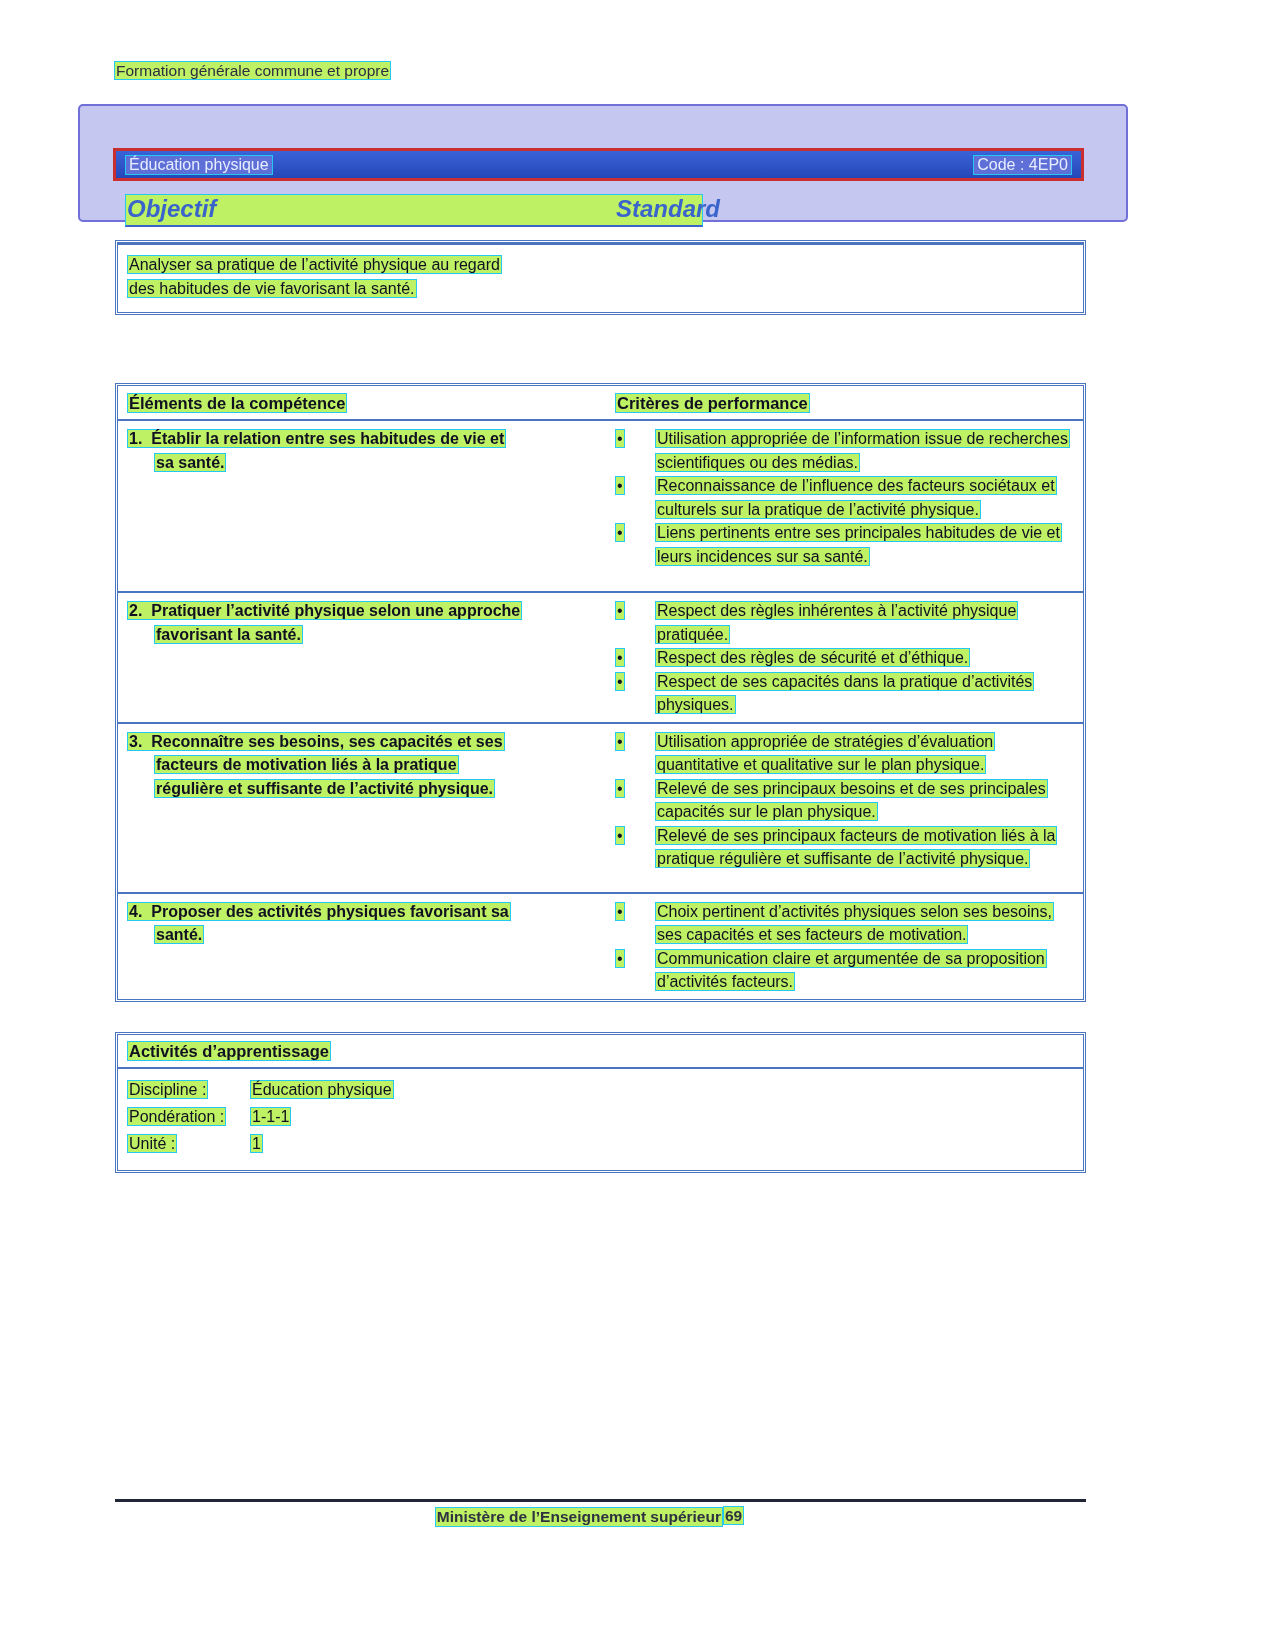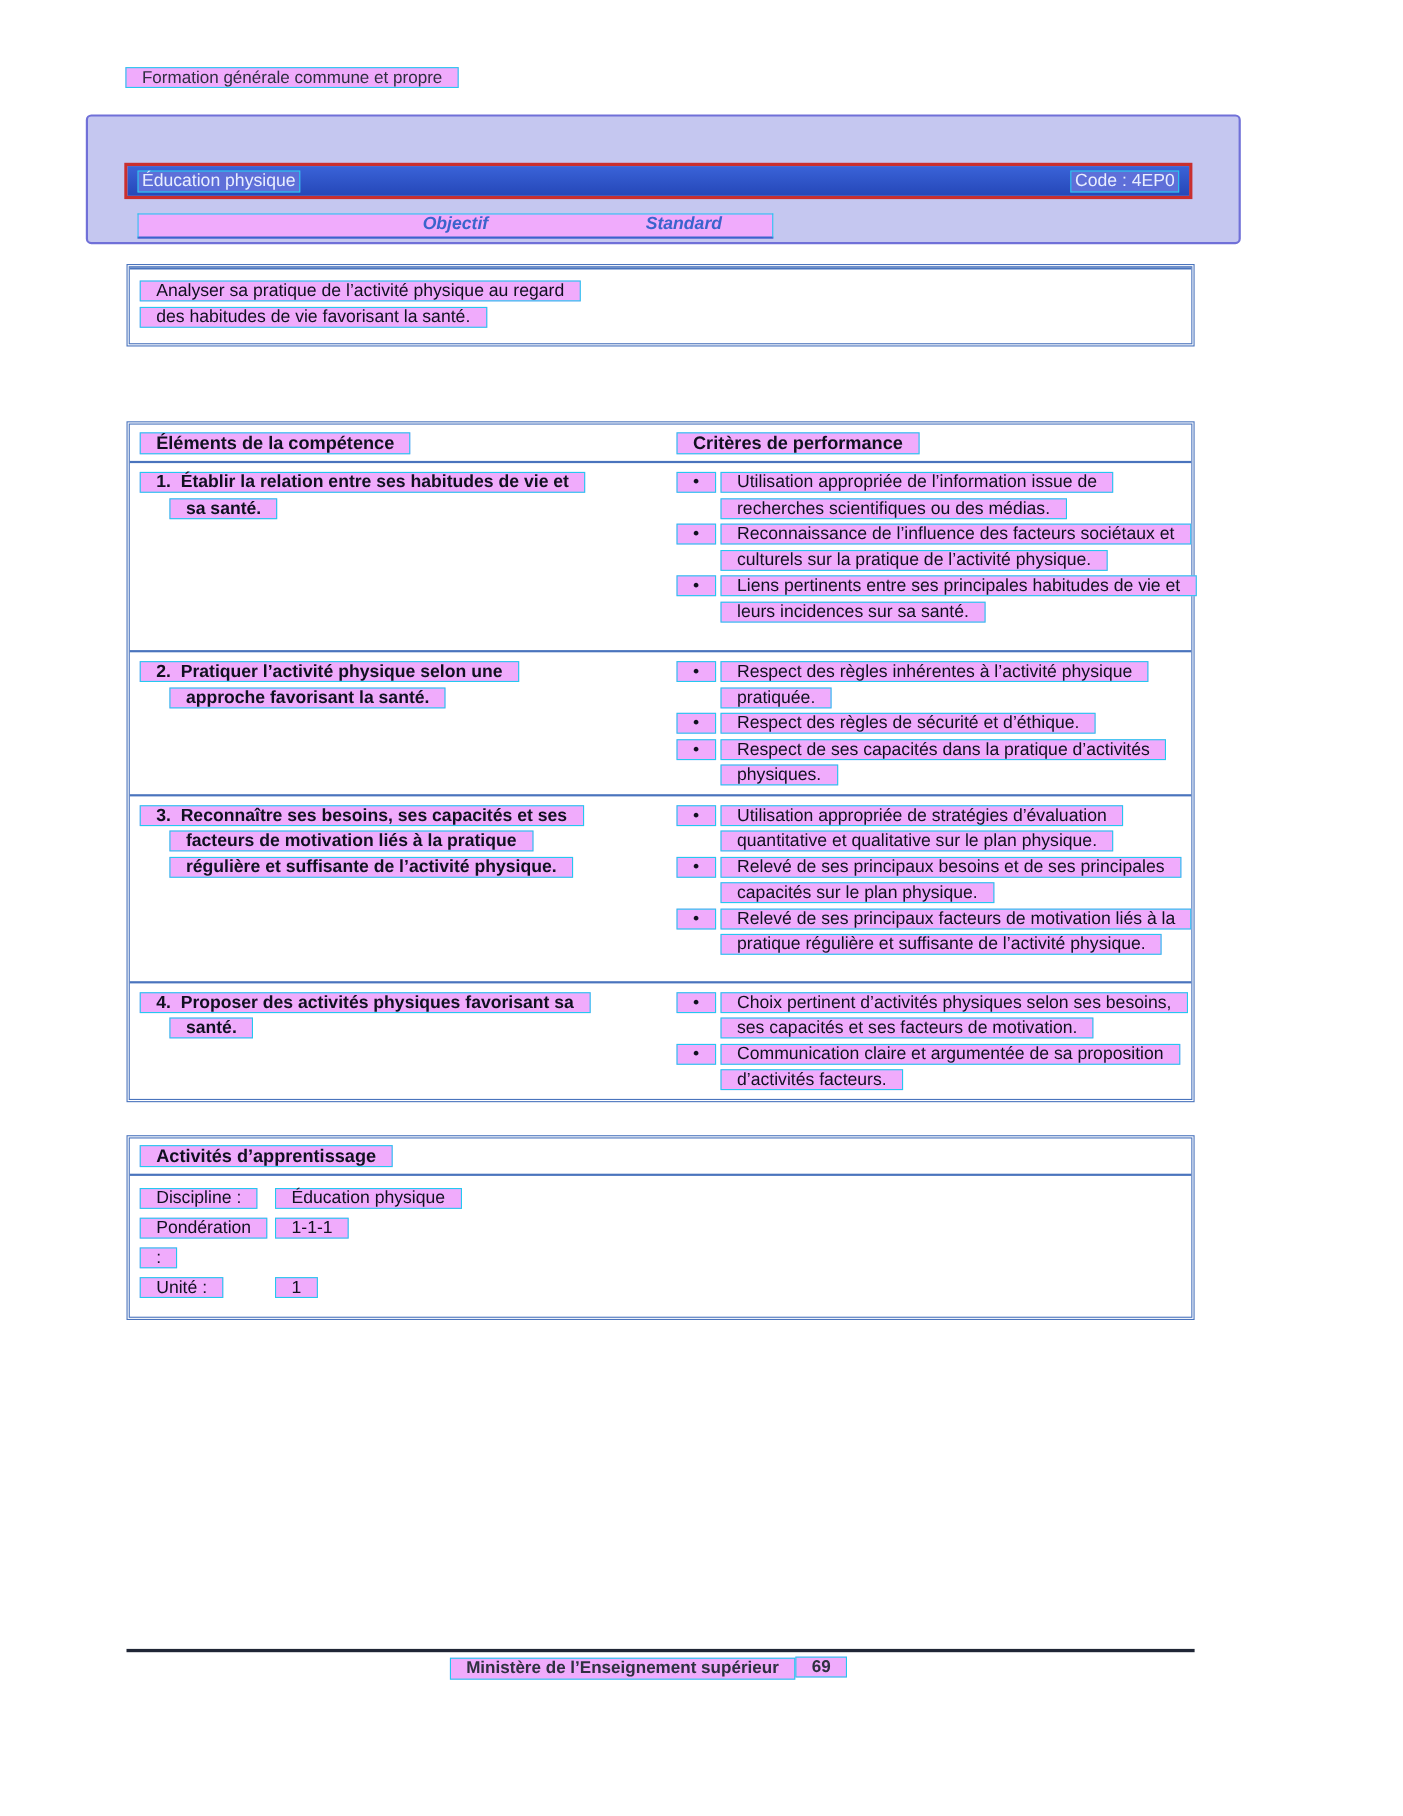--- a/index.html
+++ b/index.html
@@ -4,50 +4,50 @@
 <style>
   * { margin:0; padding:0; box-sizing:border-box; }
   html,body { background:#ffffff; }
   .page {
     position:relative; width:1275px; height:1651px; background:#ffffff;
     font-family:"Liberation Sans", sans-serif; color:#101020; overflow:hidden;
   }
 
   
   .hl {
-    background:#f0abfc;
+    background:#bef264;
     border:1px solid #25c8ef;
-    padding:0 14px;
+    padding:0 1px;
     box-decoration-break:clone;
     -webkit-box-decoration-break:clone;
   }
 
   .doc-header { position:absolute; left:114px; top:62px; font-size:15.5px; color:#2e2e40; }
 
   
   .panel {
     position:absolute; left:78px; top:104px; width:1050px; height:118px;
     background:#c5c7f0; border:2px solid #7070d8; border-radius:5px;
   }
   .titlebar-red { position:absolute; left:33px; top:42px; width:971px; border:3px solid #c92f2f; }
   .titlebar {
     height:27px; background:linear-gradient(#3a63d8,#2547b8);
     display:flex; align-items:center; justify-content:space-between; padding:0 9px;
     font-size:16px;
   }
   .hl-bar {
     background:#5e6fd8; border:1px solid #25c8ef; color:#e8eeff; padding:0 3px;
   }
-  .colheads { position:absolute; left:45px; top:88px; font-size:16px;text-align:center; }
+  .colheads { position:absolute; left:45px; top:88px; font-size:24px; }
   .heads-line {
     display:inline-block; position:relative; width:578px; padding-bottom:2px;
     border-bottom:2px solid #3a64cc;
     font-style:italic; font-weight:bold; color:#3a64cc;
   }
-  .head-std { position:absolute; left:461px; top:0; }
+  .head-std { position:absolute; left:490px; top:0; }
 
   
   .box { position:absolute; left:115px; width:971px; border:3px double #4a74bd; background:#fff; }
   .box-title { padding:7px 0 6px 9px; font-weight:bold; font-size:16.5px; }
   .box-sep { border-top:2px solid #4a74bd; }
 
   .enonce-box { top:240px; }
   .enonce-body { padding:8px 9px 12px; width:420px; font-size:16px; line-height:23.5px; }
 
   

